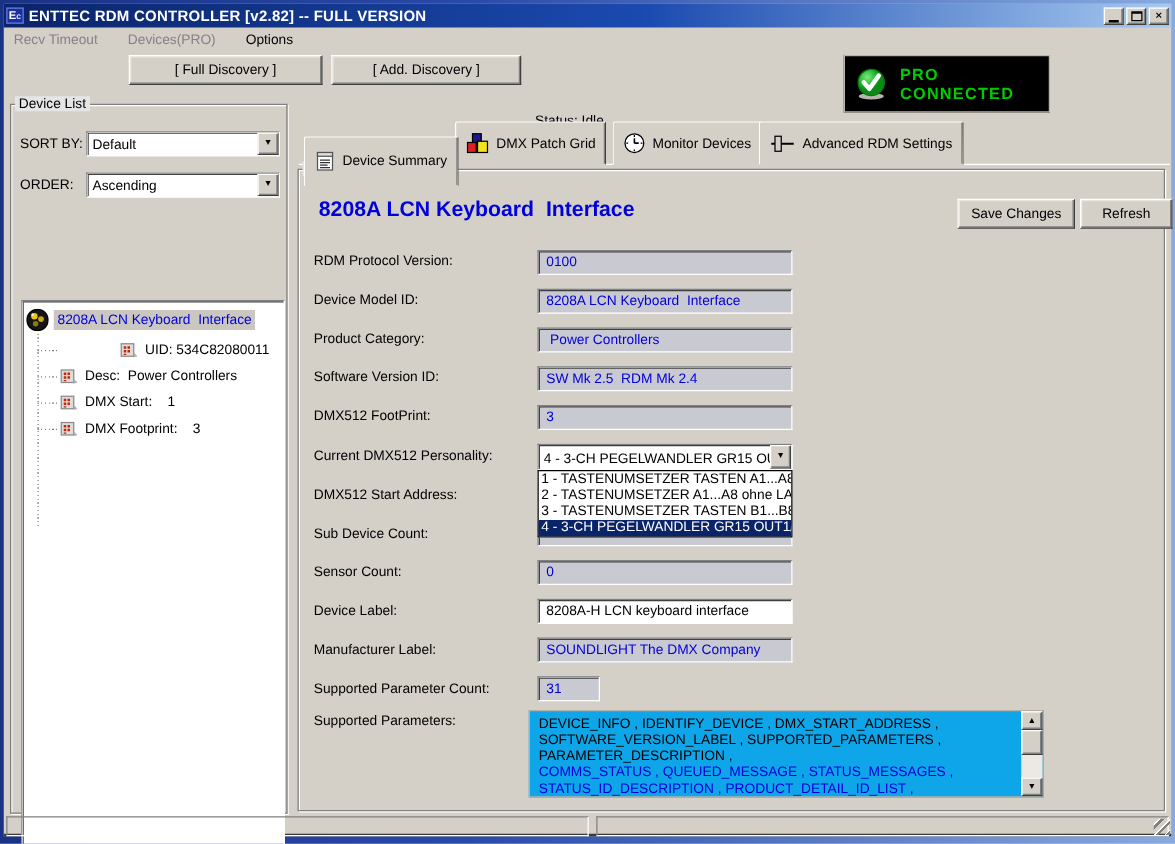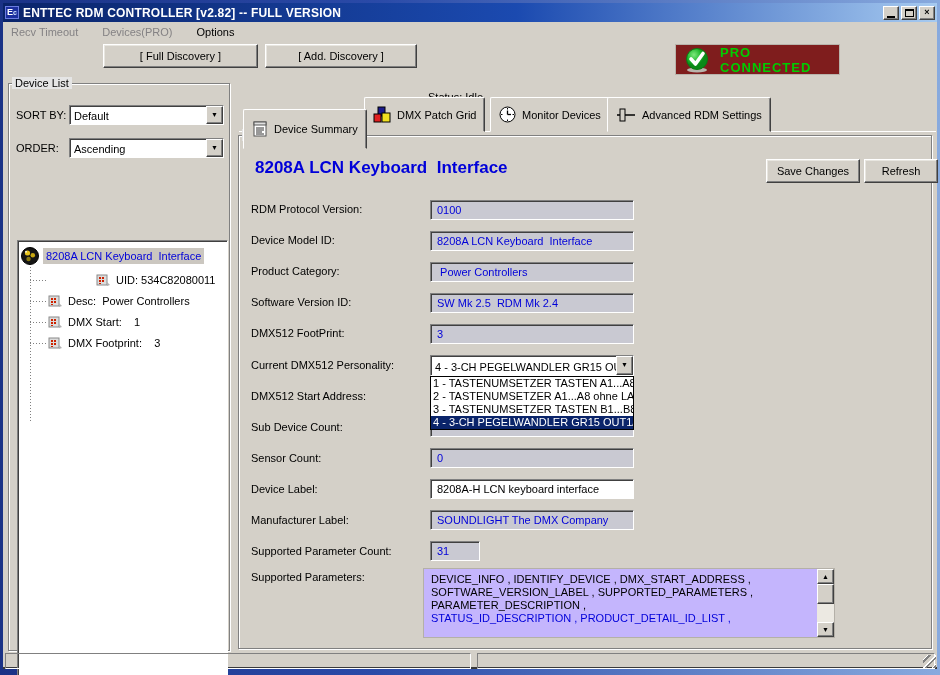--- a/index.html
+++ b/index.html
@@ -39,22 +39,22 @@
   .menu-item { padding:2px 2px; }
   .menu-item.disabled { color:#848284; }
 
   
   .btn { background:#d4d0c8; border:1px solid; border-color:#fff #404040 #404040 #fff;
     box-shadow:inset -1px -1px 0 #808080, inset 1px 1px 0 #e8e6e0;
     text-align:center; font-size:11px; font-family:"Liberation Sans",sans-serif; }
 
   .toolbar-btn { height:24px; padding-top:5px;text-align:center; }
 
-  .pro-badge { position:absolute; left:672px; top:41px; width:165px; height:31px;
-    background:#7f1d1d; border:1px solid #b8b4ac; display:flex; align-items:center; padding-left:8px; }
+  .pro-badge { position:absolute; left:672px; top:41px; width:165px; height:46px;
+    background:#000000; border:1px solid #b8b4ac; display:flex; align-items:center; padding-left:8px; }
   .pro-text { color:#00cc00; font-weight:bold; font-size:13px; letter-spacing:1px; margin-left:10px; }
 
   
   .group { position:absolute; border:1px solid #808080;
     box-shadow:inset 1px 1px 0 #ffffff, 1px 1px 0 #ffffff; }
   .group-label { position:absolute; top:-7px; left:3px; background:#e5e5e5; padding:0 3px; }
 
   
   .sunken { background:#c9c9d2; border:1px solid; border-color:#808080 #fff #fff #808080;
     box-shadow:inset 1px 1px 0 #404040; }
@@ -100,21 +100,21 @@
     overflow:hidden; white-space:pre; }
 
   
   .ddlist { position:absolute; left:427px; top:373px; width:204px; background:#fff;
     border:1px solid #000; z-index:5; }
   .dditem { height:13px; line-height:13px; padding-left:2px; white-space:pre; overflow:hidden; font-size:11px; }
   .dditem.sel { background:#0a246a; color:#fff; }
 
   
   .sp-area { position:absolute; left:420px; top:565px; width:412px; height:70px;
-    background:#c4b5fd; border:1px solid #b4b0a8; }
+    background:#0ea5e9; border:1px solid #b4b0a8; }
   .sp-line { padding-left:7px; height:13px; line-height:13px; white-space:pre; overflow:hidden; }
   .sp-blue { color:#0000d9; }
   .scrollbar { position:absolute; right:0; top:0; width:17px; height:68px; background:#ece9e2; }
   .sb-btn { position:absolute; left:0; width:17px; height:15px; background:#d4d0c8;
     border:1px solid; border-color:#fff #404040 #404040 #fff; box-shadow:inset -1px -1px 0 #808080;
     font-size:7px; text-align:center; line-height:13px; }
   .sb-thumb { position:absolute; left:0; top:15px; width:17px; height:20px; background:#d4d0c8;
     border:1px solid; border-color:#fff #404040 #404040 #fff; box-shadow:inset -1px -1px 0 #808080; }
 
   
@@ -377,20 +377,21 @@
   <div class="fbox sunken blue-val" style="top:507px;">SOUNDLIGHT The DMX Company</div>
 
   <span class="flabel" style="top:542px;">Supported Parameter Count:</span>
   <div class="fbox sunken blue-val" style="top:538px; width:50px;">31</div>
 
   <span class="flabel" style="top:568px;">Supported Parameters:</span>
   <div class="sp-area">
     <div class="sp-line" style="margin-top:4px;">DEVICE_INFO , IDENTIFY_DEVICE , DMX_START_ADDRESS ,</div>
     <div class="sp-line">SOFTWARE_VERSION_LABEL , SUPPORTED_PARAMETERS ,</div>
     <div class="sp-line">PARAMETER_DESCRIPTION ,</div>
+    <div class="sp-line sp-blue">COMMS_STATUS , QUEUED_MESSAGE , STATUS_MESSAGES ,</div>
     <div class="sp-line sp-blue">STATUS_ID_DESCRIPTION , PRODUCT_DETAIL_ID_LIST ,</div>
     <div class="scrollbar">
       <div class="sb-btn" style="top:0;">▲</div>
       <div class="sb-thumb"></div>
       <div class="sb-btn" style="bottom:0;">▼</div>
     </div>
   </div>
 
   <div class="statusbar-panel" style="left:2px; width:466px;"></div>
   <div class="statusbar-panel" style="left:474px; width:458px;"></div>

